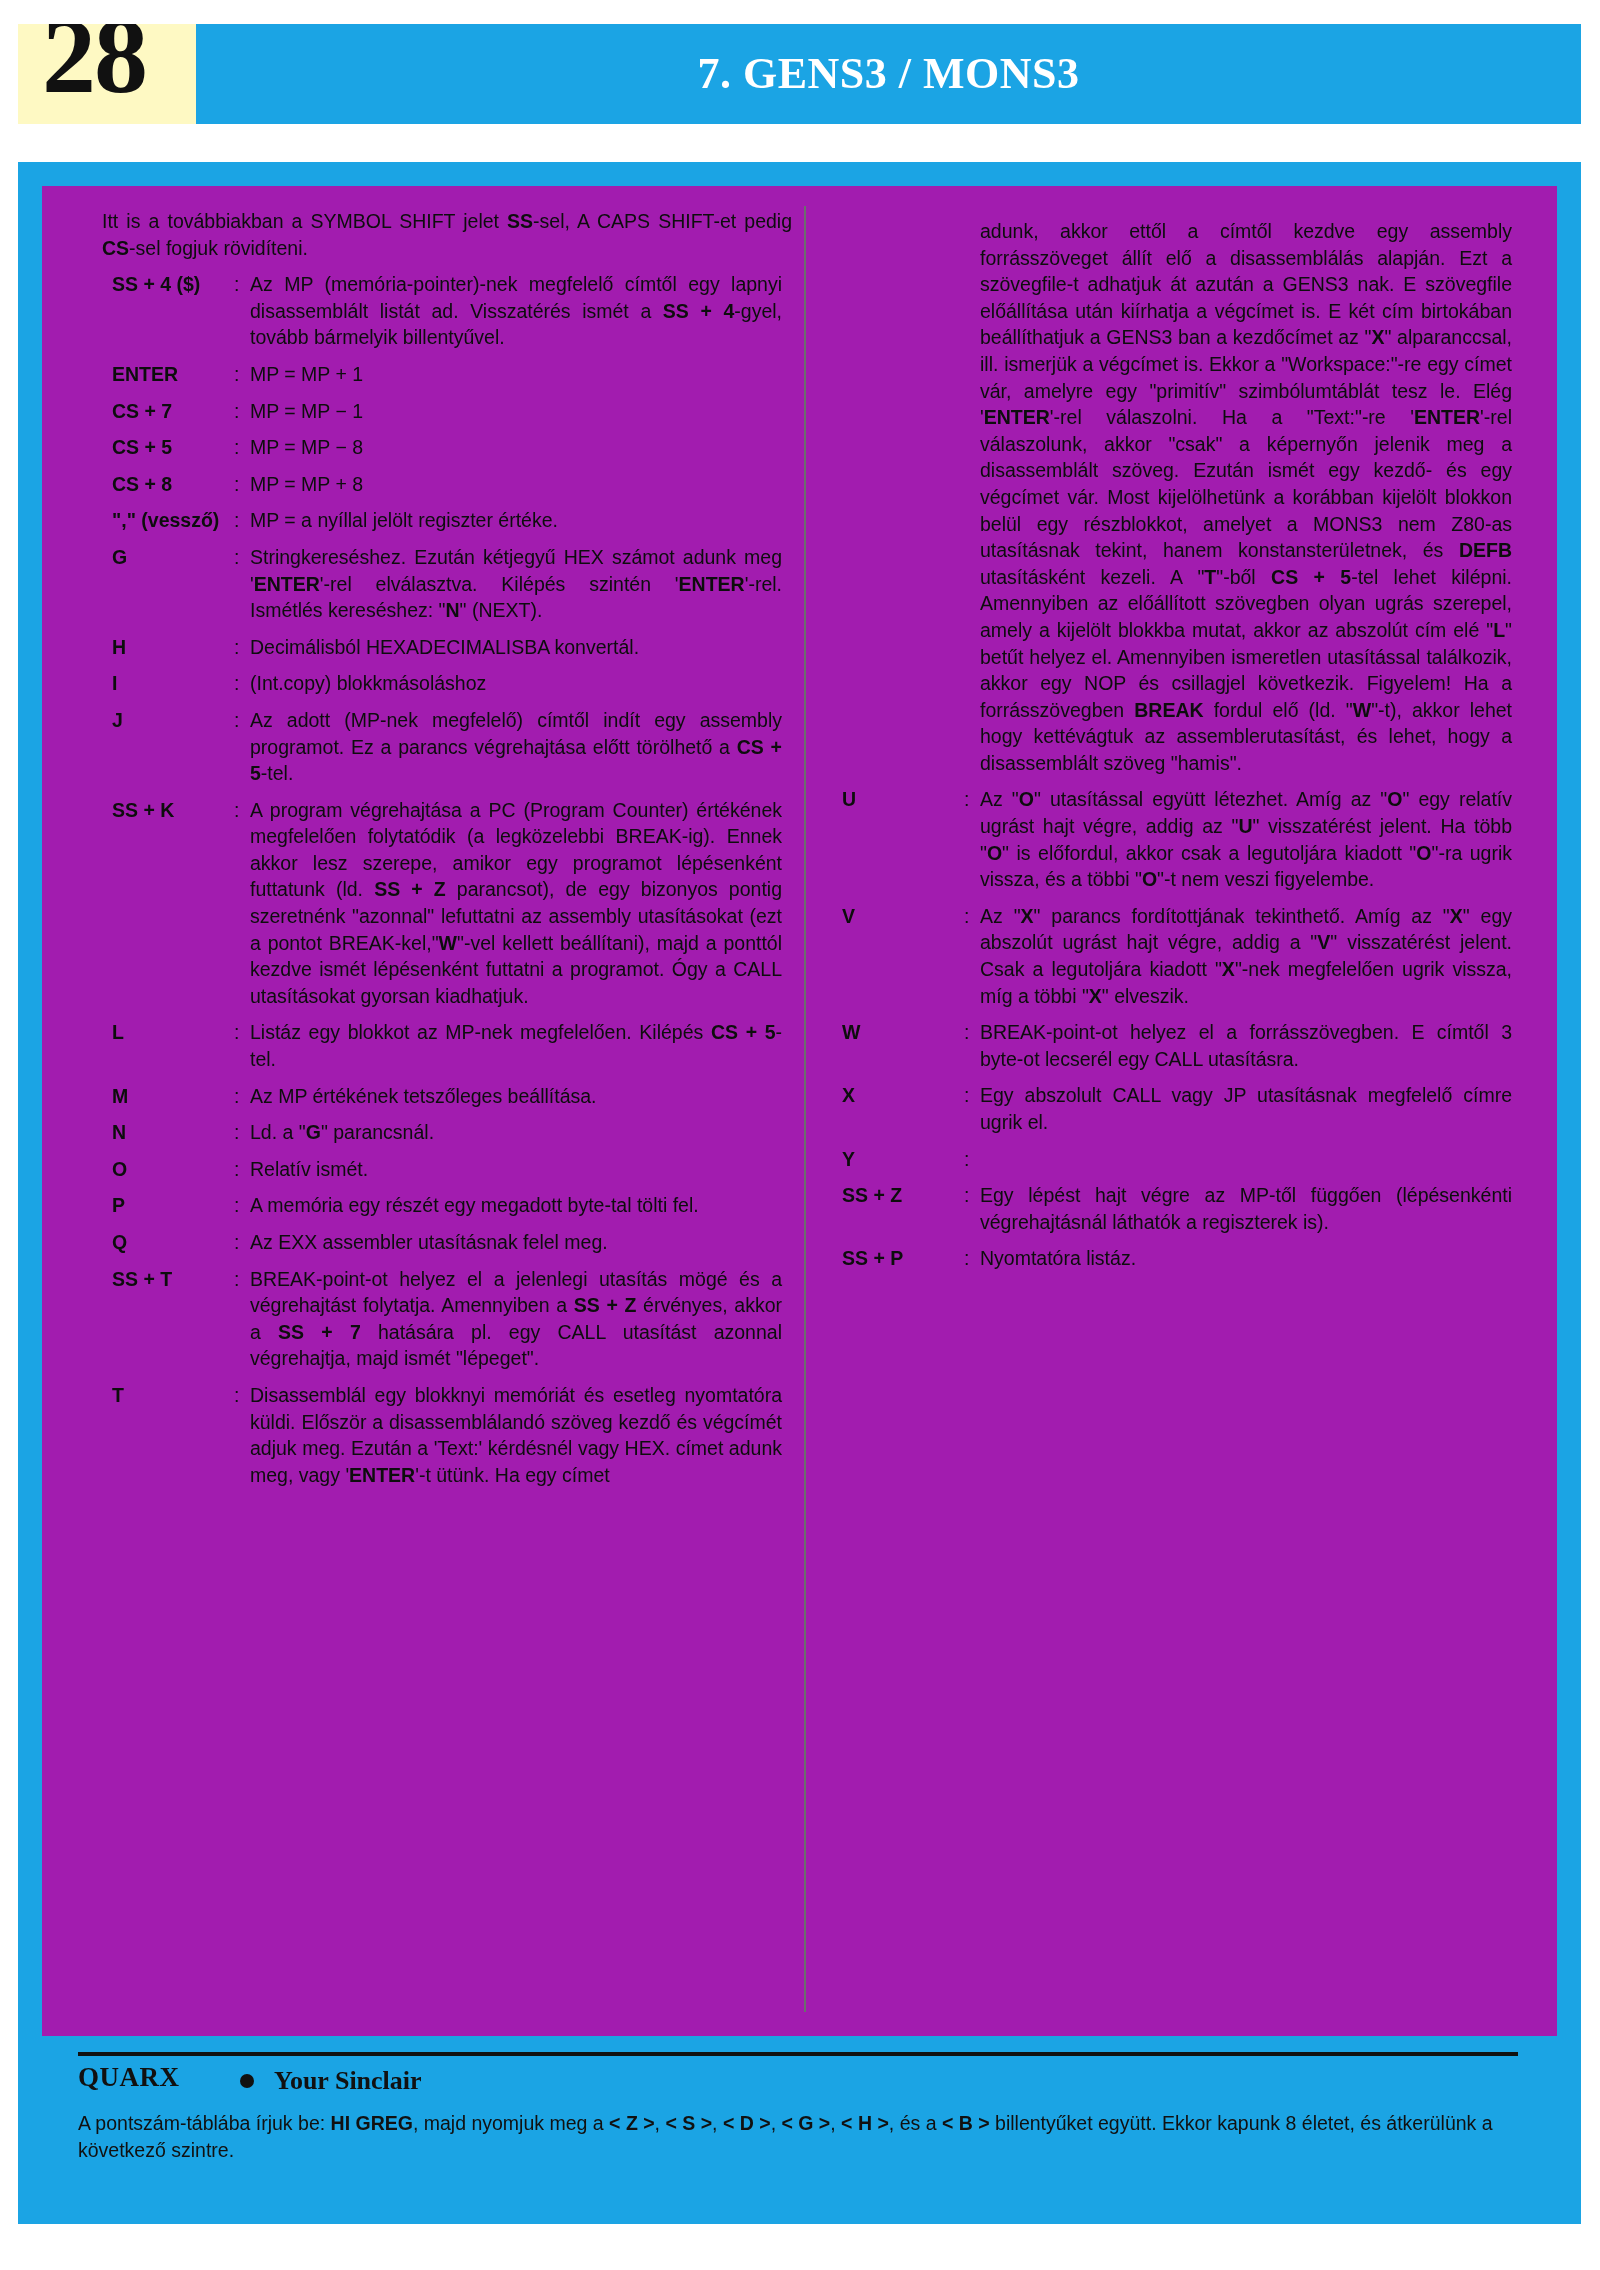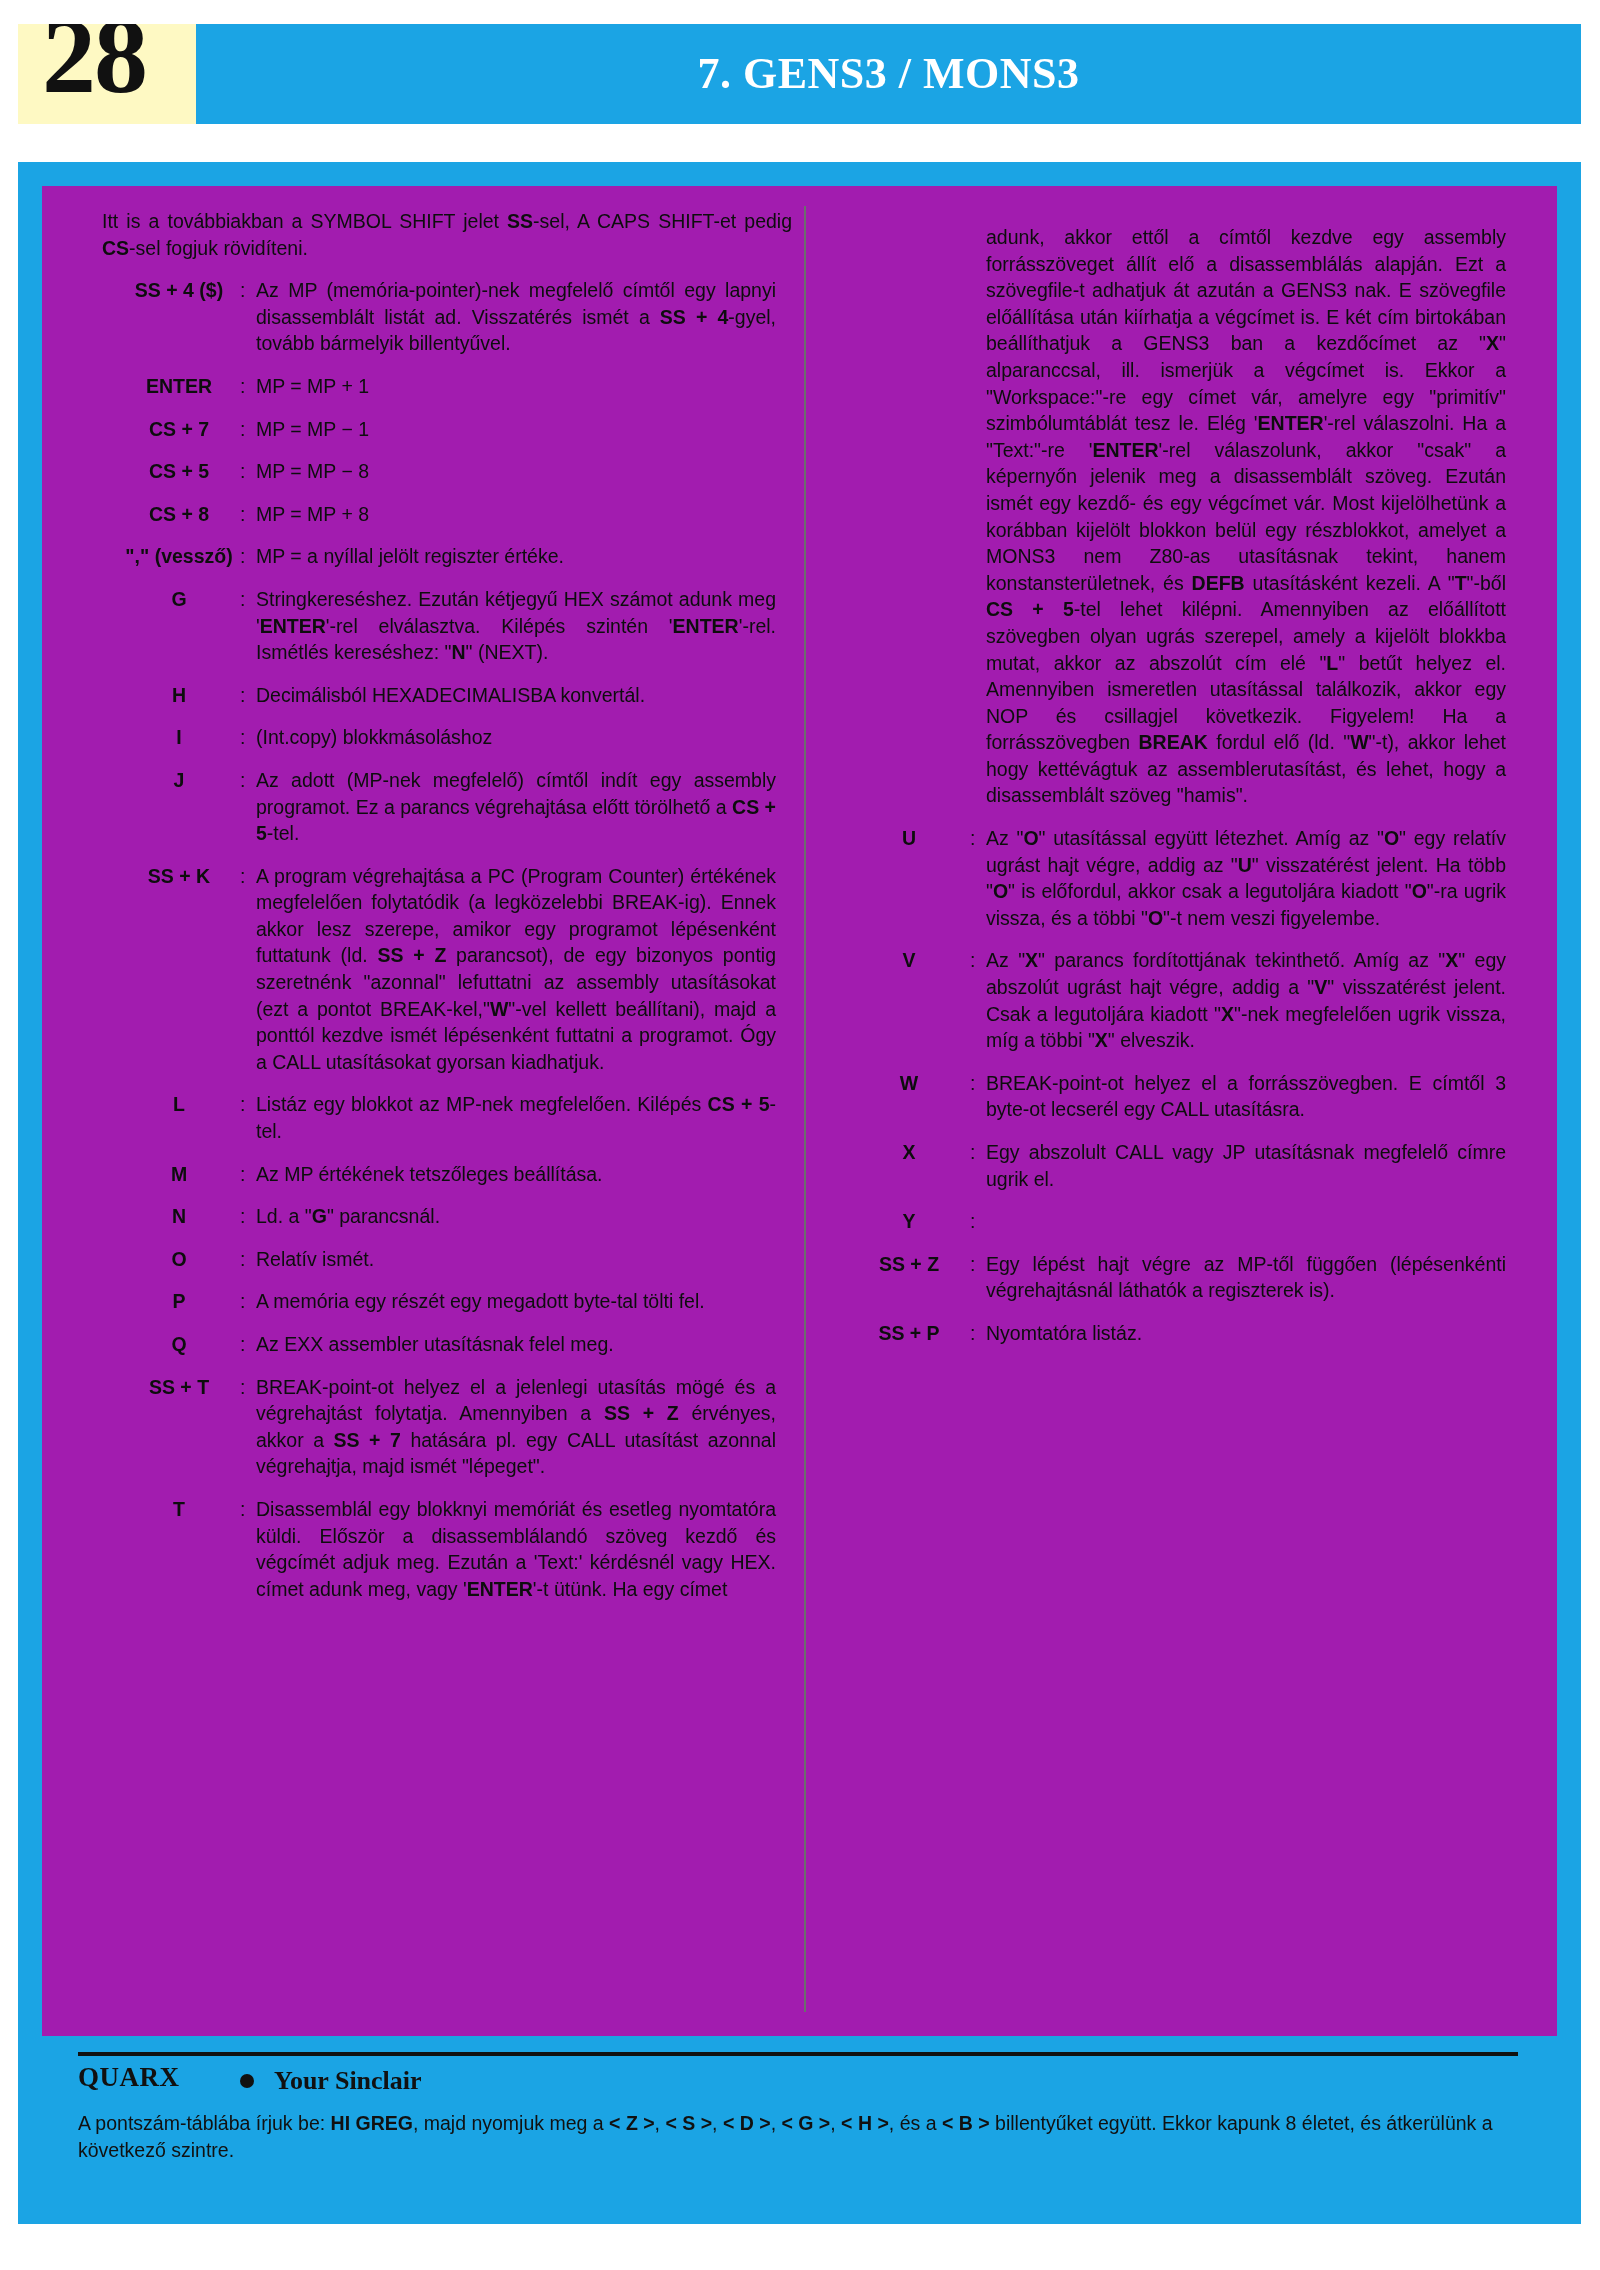--- a/index.html
+++ b/index.html
@@ -111,30 +111,29 @@
   
   .para {
     font-size: 19.5px;
     line-height: 26.6px;
     text-align: justify;
     margin: 0 0 1px 0;
   }
   .row {
     display: flex;
     align-items: flex-start;
-    margin: 16px;
+    margin: 10px;
   }
   .key {
     width: 122px;
     flex: 0 0 122px;
     font-size: 19.5px;
     line-height: 26.6px;
     font-weight: bold;
     white-space: nowrap;
-    text-align: center;
   }
   .colon {
     width: 16px;
     flex: 0 0 16px;
     font-size: 19.5px;
     line-height: 26.6px;
   }
   .desc {
     flex: 1 1 auto;
     font-size: 19.5px;

